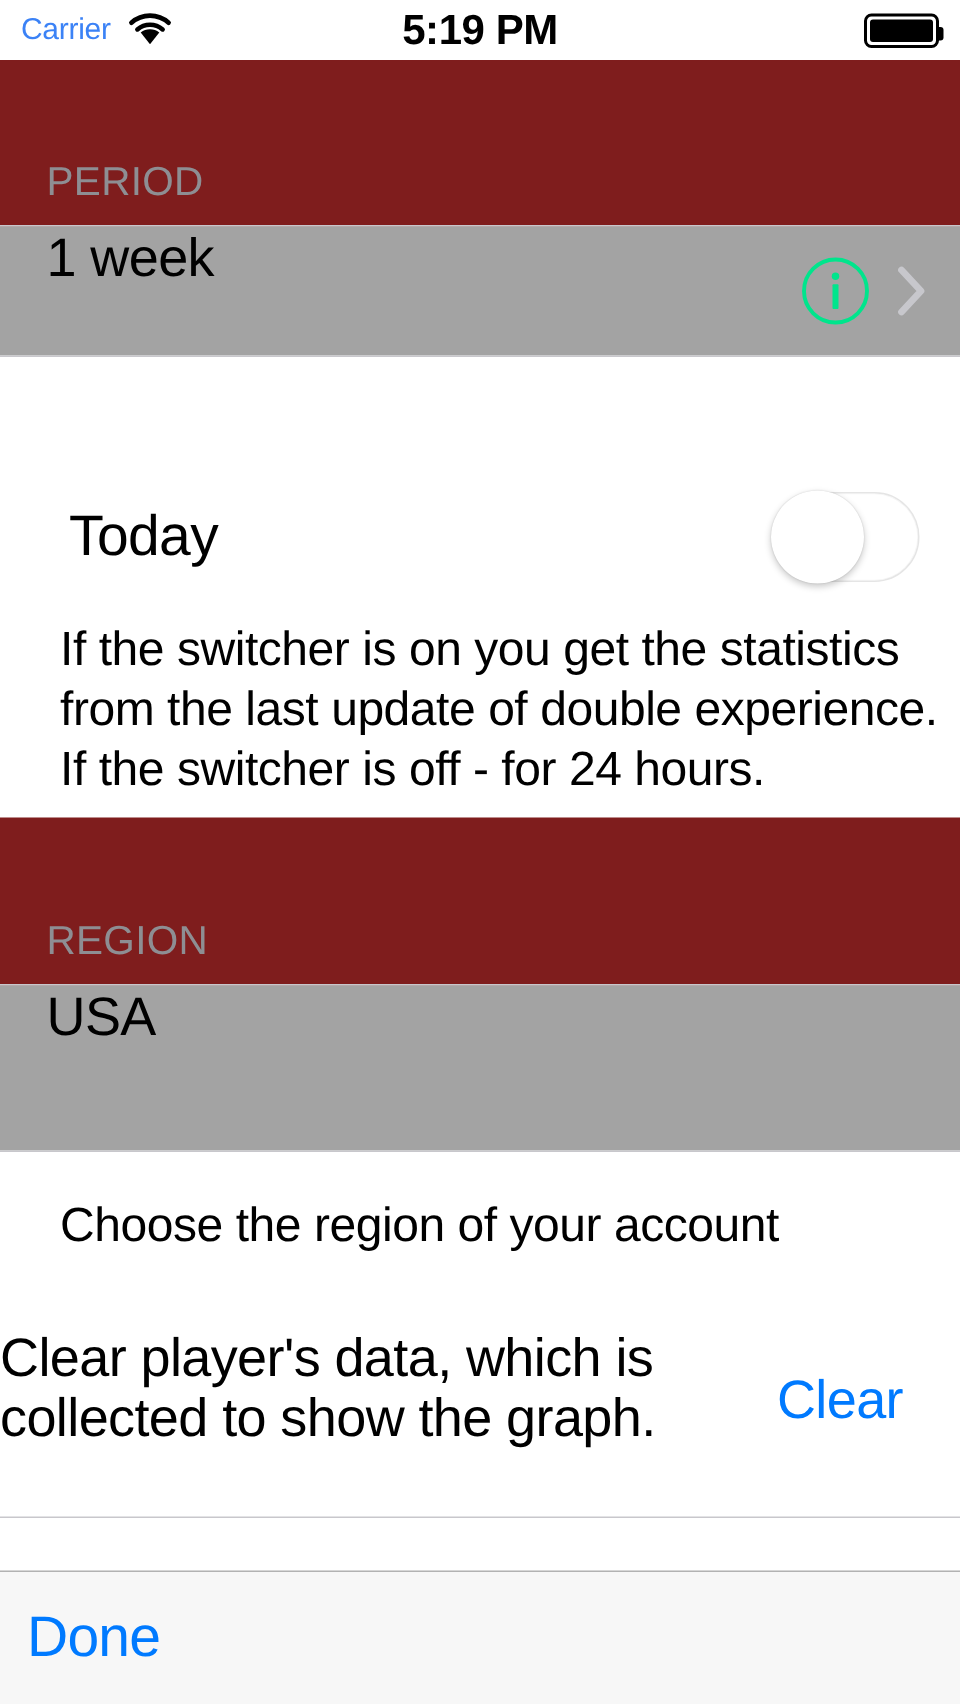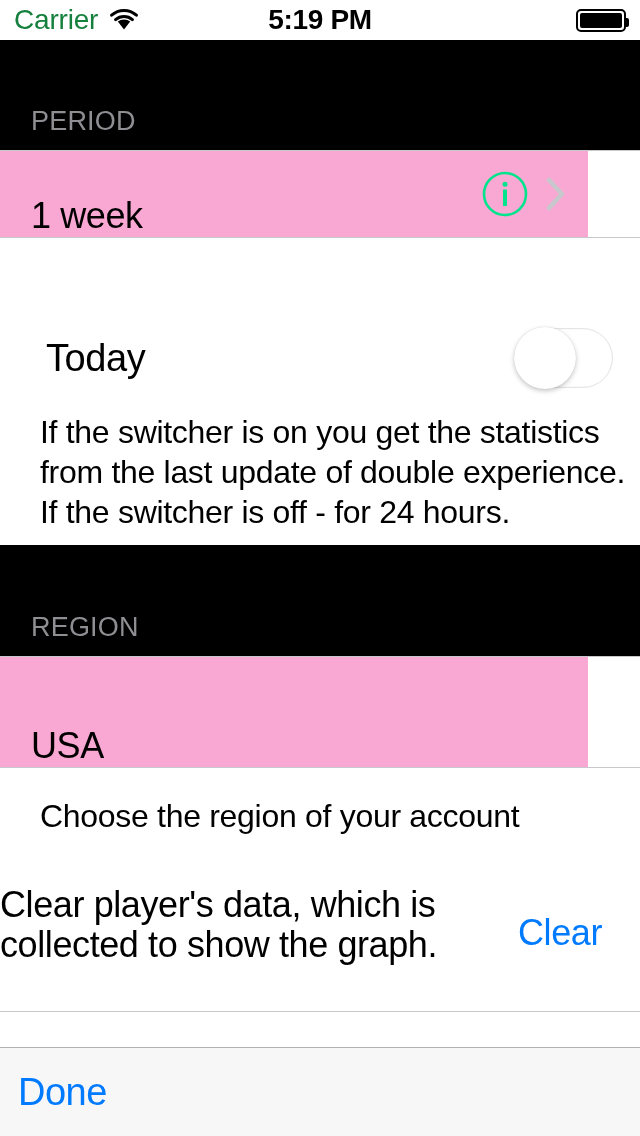--- a/index.html
+++ b/index.html
@@ -20,21 +20,21 @@
   .statusbar {
     position:absolute; top:0; left:0;
     width:640px; height:40px;
     background:#ffffff;
     display:flex; align-items:center;
   }
   .sb-left {
     position:absolute; left:14px; top:0; height:40px;
     display:flex; align-items:center; gap:9px;
   }
-  .sb-carrier { font-size:28px; color:#15803d; letter-spacing:-0.2px; line-height:40px; }
+  .sb-carrier { font-size:20px; color:#3b82f6; letter-spacing:-0.2px; line-height:40px; }
   .wifi-icon { display:block; }
   .sb-time {
     position:absolute; left:0; width:640px; text-align:center;
     font-size:28px; font-weight:bold; color:#000; line-height:40px;
     letter-spacing:-0.3px;
   }
   .sb-right {
     position:absolute; right:14px; top:0; height:40px;
     display:flex; align-items:center;
   }
@@ -47,39 +47,39 @@
   .battery-fill {
     width:100%; height:100%; background:#000; border-radius:2px;
   }
   .battery-nub {
     position:absolute; right:-5px; top:7px;
     width:3px; height:9px; background:#000; border-radius:0 2px 2px 0;
   }
 
   
   .group-header {
-    background:#000000;
+    background:#7f1d1d;
     display:flex; align-items:flex-end;
     padding:0 0 14px 31px;
     color:#8E8E93;
     font-size:27px;
     letter-spacing:0.2px;
   }
   .hdr-period { position:absolute; top:40px; left:0; width:640px; height:111px; }
   .hdr-region { position:absolute; top:545px; left:0; width:640px; height:112px; }
 
   .divider {
     position:absolute; left:0; width:640px; height:1px;
     background:#C8C7CC;
   }
 
   .cell {
-    position:absolute; left:0; width:588px;
-    background:#f9a8d4;
-    display:flex; align-items:flex-end;
+    position:absolute; left:0; width:640px;
+    background:#a3a3a3;
+    display:flex; align-items:flex-start;
   }
   .cell-title {
     font-size:36px; color:#000; letter-spacing:-0.4px;
     padding-left:31px;
   }
 
   .cell-period { top:151px; height:86px; }
   .cell-region { top:657px; height:110px; }
 
   .accessory {

